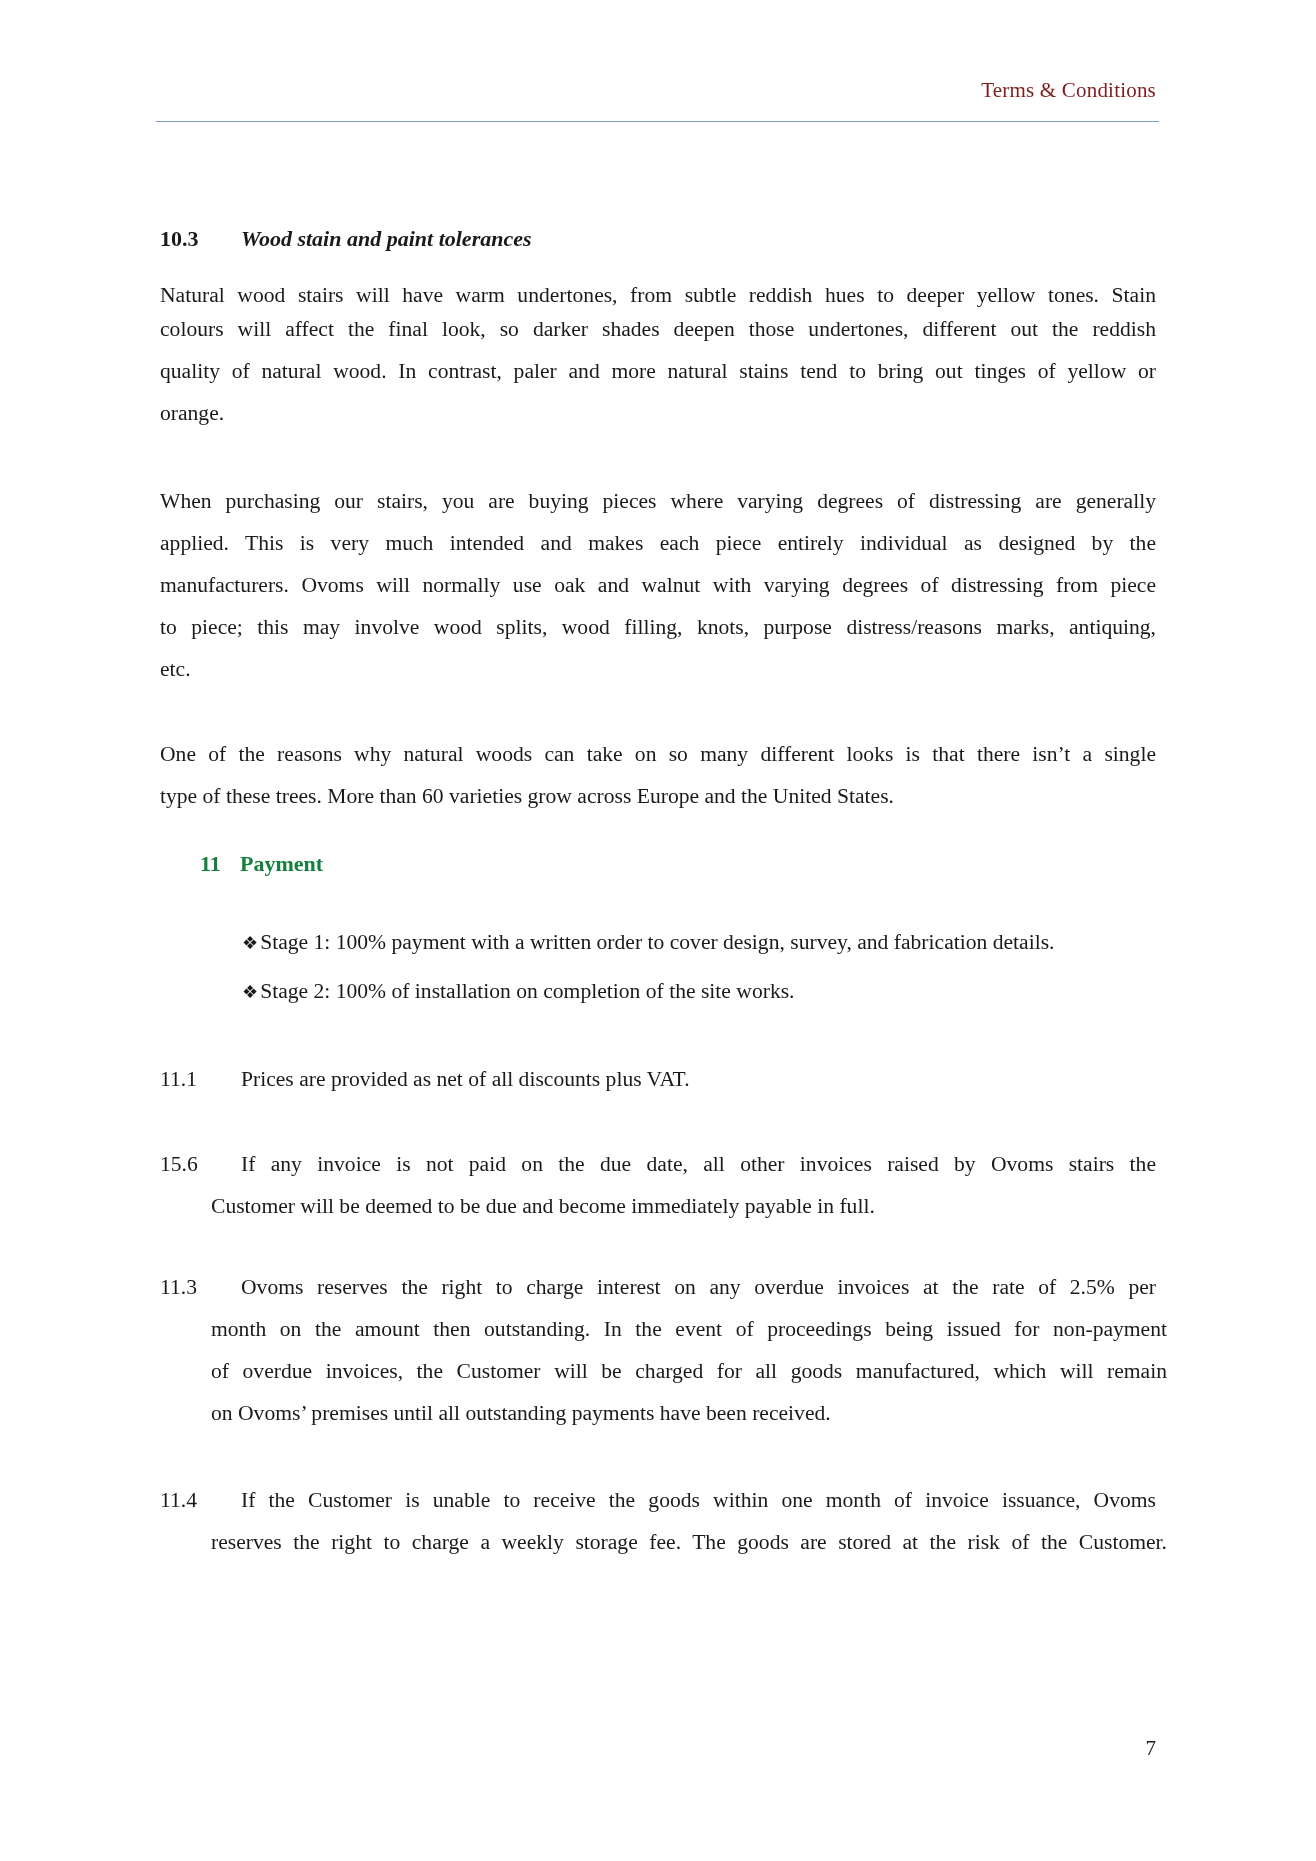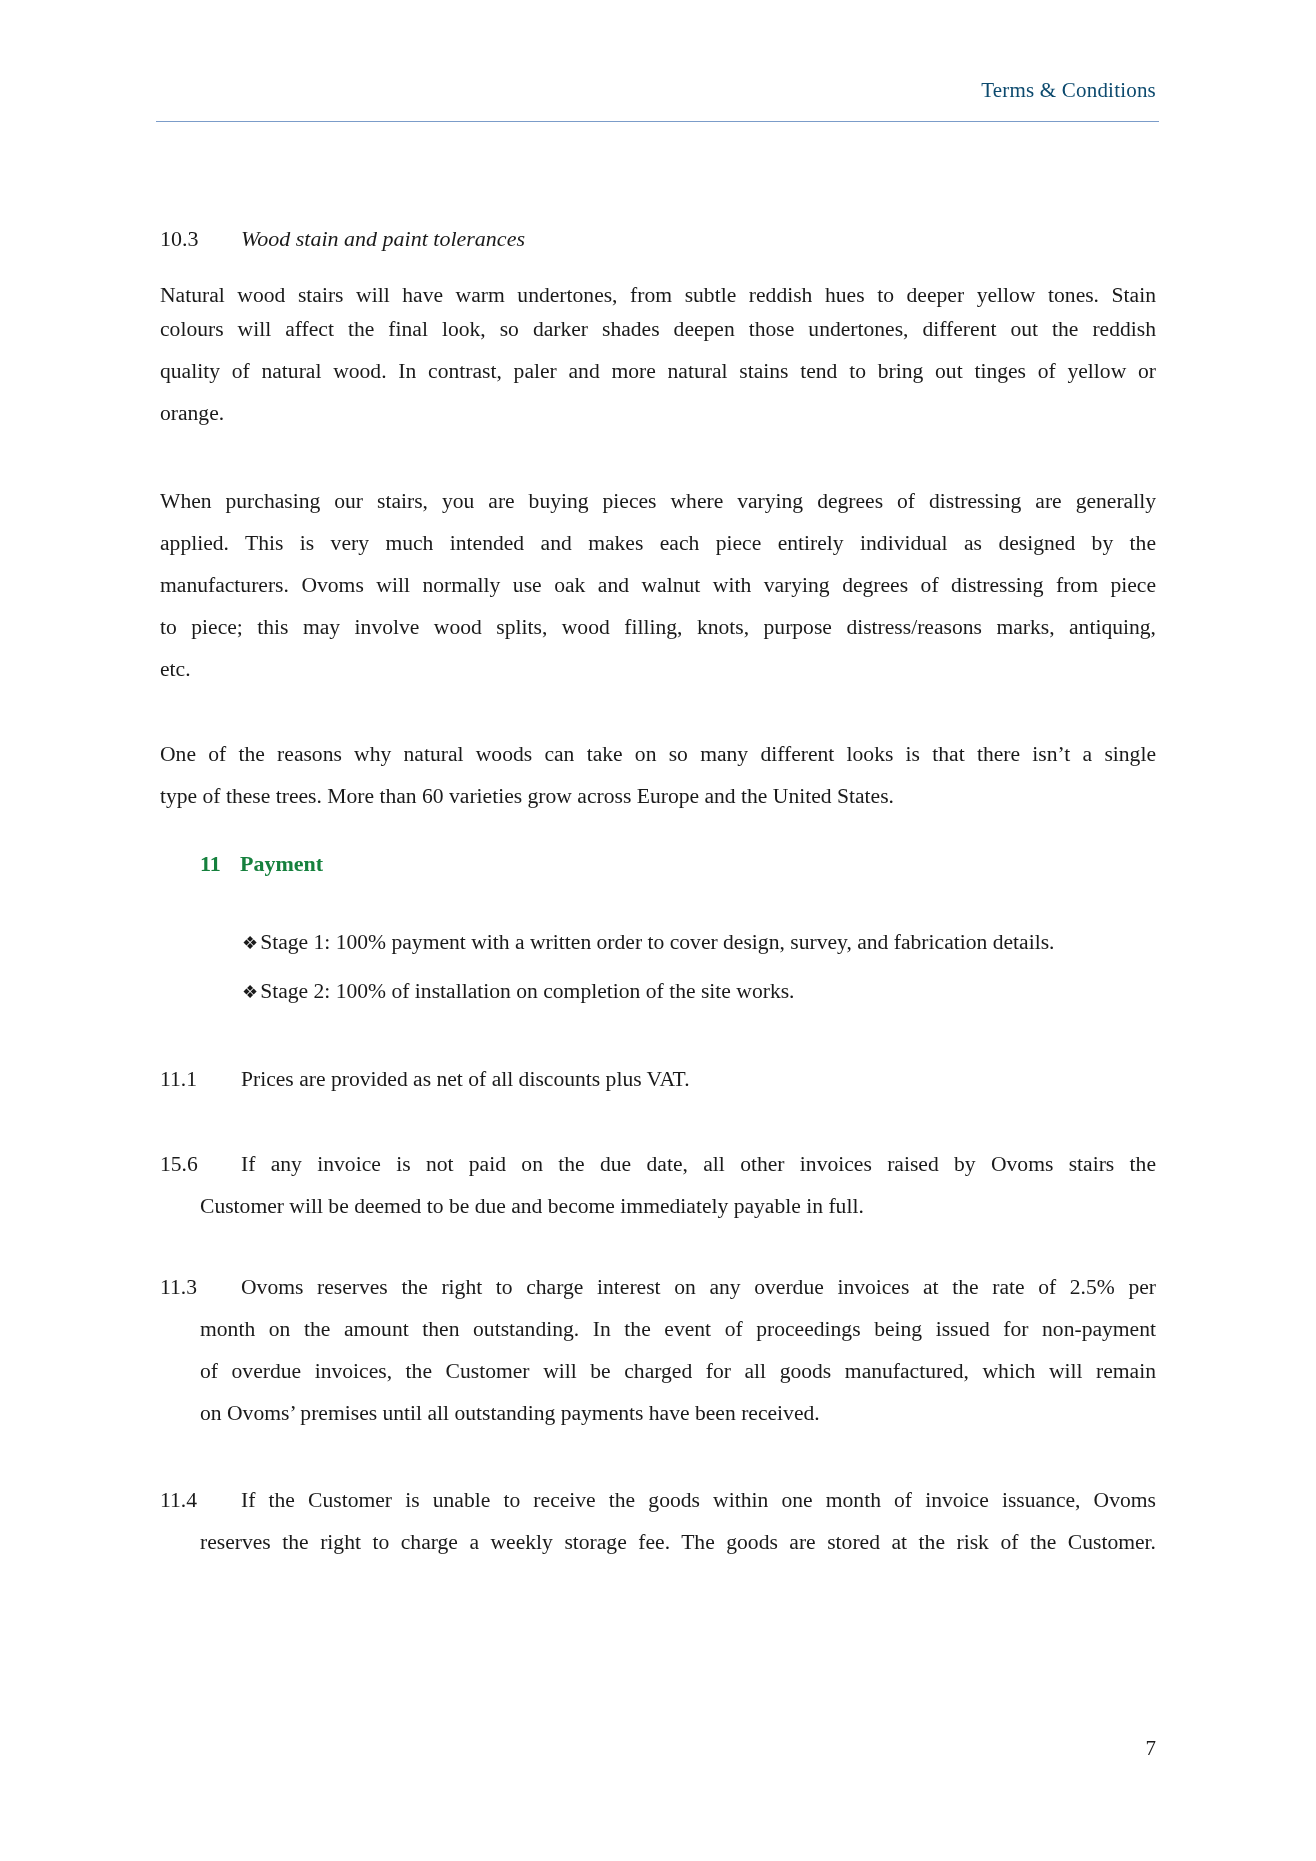--- a/index.html
+++ b/index.html
@@ -1,31 +1,31 @@
 <!DOCTYPE html>
 <html><head>
   <meta charset="utf-8">
   <style>
     html, body { margin: 0; padding: 0; background: #ffffff; }
     body { width: 1316px; height: 1861px; position: relative; overflow: hidden;
       font-family: "Liberation Serif", "DejaVu Serif", serif; color: #1a1a1a; }
     .abs { position: absolute; }
-    .header-text { right: 160px; top: 78px; font-size: 21px; color: #0c4a6e; letter-spacing: 0.2px; }
+    .header-text { right: 160px; top: 78px; font-size: 21px; color: #7f1d1d; letter-spacing: 0.2px; }
     .header-rule { left: 156px; top: 121px; width: 1003px; height: 0; border-top: 1.6px solid #7b9cc9; }
     .line { position: absolute; left: 160px; width: 996px; font-size: 21.6px; line-height: 26px; white-space: nowrap; }
     .just { text-align: justify; text-align-last: justify; }
-    .h103 { font-weight: normal; font-size: 22px; }
+    .h103 { font-weight: bold; font-size: 22px; }
     .h103 .num { display: inline-block; width: 81px; }
     .h103 .ttl { font-style: italic; }
     .h11 { left: 200px; font-weight: bold; font-size: 22px; color: #15803d; }
     .h11 .num { display: inline-block; width: 40px; }
     .stage { left: 242px; width: 920px; }
     .bullet { font-family: "DejaVu Sans", sans-serif; font-size: 18px; margin-right: 2px; }
     .clause-num { display: inline-block; width: 81px; }
-    .cont { left: 200px; width: 956px; }
+    .cont { left: 211px; width: 956px; }
     .pagenum { right: 160px; top: 1736px; font-size: 21px; }
   </style>
 </head>
 <body>
 
 <div class="abs header-text">Terms &amp; Conditions</div>
 <div class="abs header-rule"></div>
 
 <div class="line h103" style="top:226px;">
   <span class="num">10.3</span><span class="ttl">Wood stain and paint tolerances</span>

